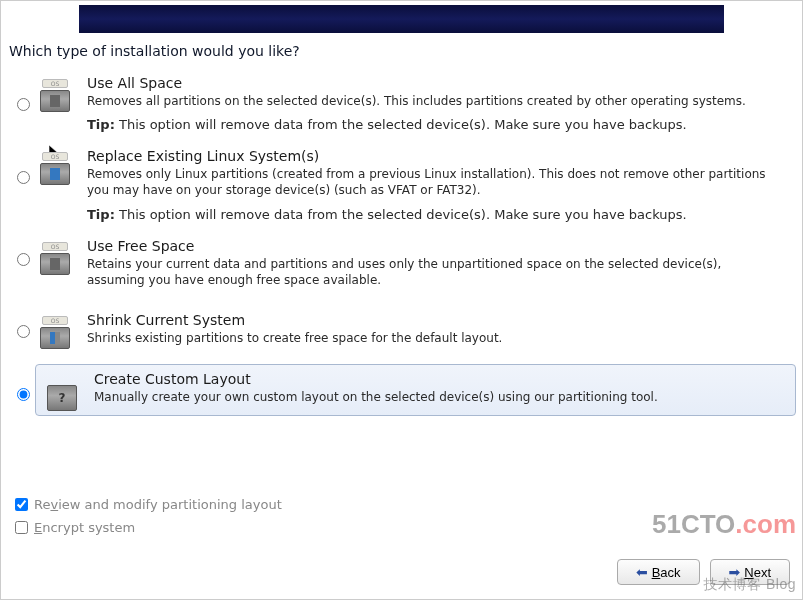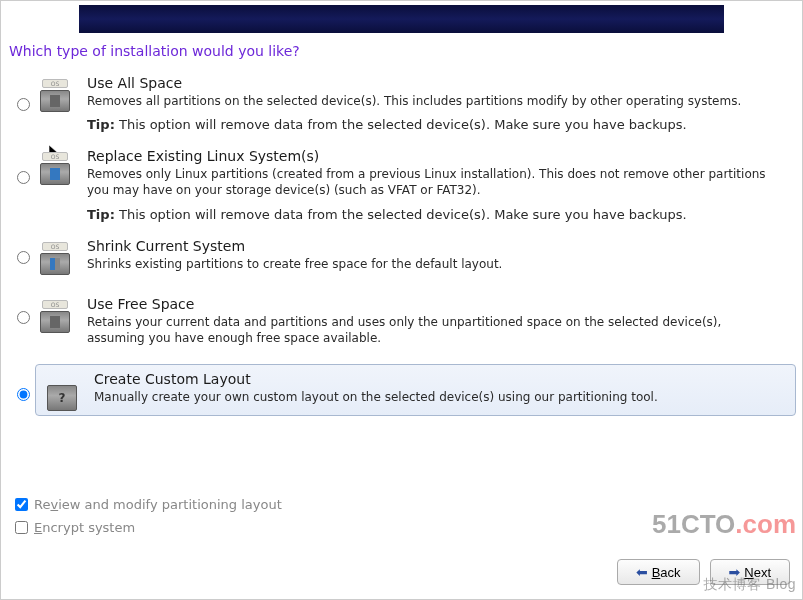--- a/index.html
+++ b/index.html
@@ -16,21 +16,21 @@
     overflow: hidden;
   }
   .header-bar {
     margin: 4px 78px 10px 78px;
     height: 28px;
     background: linear-gradient(to bottom, #0a0e3b 0%, #141a5a 50%, #0a0e3b 100%);
   }
   .prompt {
     margin: 8px 0 10px 8px;
     font-size: 14px;
-    color: #6d28d9;
+    color: #0f172a;
   }
   .options { padding: 0 6px 0 8px; }
   .option-row {
     display: flex;
     align-items: flex-start;
     padding: 4px 6px 4px 0;
     margin-bottom: 6px;
     border-radius: 4px;
   }
   .option-row.selected {
@@ -222,21 +222,21 @@
     <div class="icon-col">
       <div class="disk-icon">
           <div class="os-label">OS</div>
           <div class="disk-body">
             <div class="disk-marker gray"></div>
           </div>
         </div>
     </div>
     <div class="text-col">
       <div class="opt-title">Use All Space</div>
-      <div class="opt-desc">Removes all partitions on the selected device(s).  This includes partitions modify by other operating systems.</div>
+      <div class="opt-desc">Removes all partitions on the selected device(s).  This includes partitions created by other operating systems.</div>
       <div class="opt-tip"><b>Tip:</b> <span>This option will remove data from the selected device(s).  Make sure you have backups.</span></div>
     </div>
   </div>
 
   <div class="option-row">
     <div class="radio-outer">
       <div class="radio-col">
           <input type="radio" name="inst" style="">
         </div>
     </div>
@@ -250,55 +250,55 @@
     </div>
     <div class="text-col">
       <div class="opt-title">Replace Existing Linux System(s)</div>
       <div class="opt-desc">Removes only Linux partitions (created from a previous Linux installation).  This does not remove other partitions you may have on your storage device(s) (such as VFAT or FAT32).</div>
       <div class="opt-tip"><b>Tip:</b> <span>This option will remove data from the selected device(s).  Make sure you have backups.</span></div>
     </div>
   </div>
 
   <div class="option-row">
     <div class="radio-outer">
+      <div class="radio-col" style="padding-top:14px;">
+          <input type="radio" name="inst" style="">
+        </div>
+    </div>
+    <div class="icon-col">
+      <div class="disk-icon">
+          <div class="os-label">OS</div>
+          <div class="disk-body">
+            <div class="disk-marker gray"></div>
+          </div>
+        </div>
+    </div>
+    <div class="text-col">
+      <div class="opt-title">Use Free Space</div>
+      <div class="opt-desc">Retains your current data and partitions and uses only the unpartitioned space on the selected device(s), assuming you have enough free space available.</div>
+    </div>
+  </div>
+
+  <div class="option-row">
+    <div class="radio-outer">
       <div class="radio-col" style="padding-top:12px;">
           <input type="radio" name="inst" style="">
         </div>
     </div>
     <div class="icon-col">
       <div class="disk-icon">
           <div class="os-label">OS</div>
           <div class="disk-body">
             <div class="disk-marker split"></div>
           </div>
         </div>
     </div>
     <div class="text-col">
       <div class="opt-title">Shrink Current System</div>
       <div class="opt-desc">Shrinks existing partitions to create free space for the default layout.</div>
-    </div>
-  </div>
-
-  <div class="option-row">
-    <div class="radio-outer">
-      <div class="radio-col" style="padding-top:14px;">
-          <input type="radio" name="inst" style="">
-        </div>
-    </div>
-    <div class="icon-col">
-      <div class="disk-icon">
-          <div class="os-label">OS</div>
-          <div class="disk-body">
-            <div class="disk-marker gray"></div>
-          </div>
-        </div>
-    </div>
-    <div class="text-col">
-      <div class="opt-title">Use Free Space</div>
-      <div class="opt-desc">Retains your current data and partitions and uses only the unpartitioned space on the selected device(s), assuming you have enough free space available.</div>
     </div>
   </div>
 
   <div style="display:flex; align-items:center;">
     <div style="width:26px; display:flex; justify-content:center;">
       <input type="radio" name="inst" checked="" style="">
     </div>
     <div class="option-row selected" style="flex:1; margin-left:0;">
       <div class="icon-col">
         <div class="unknown-icon">?</div>

